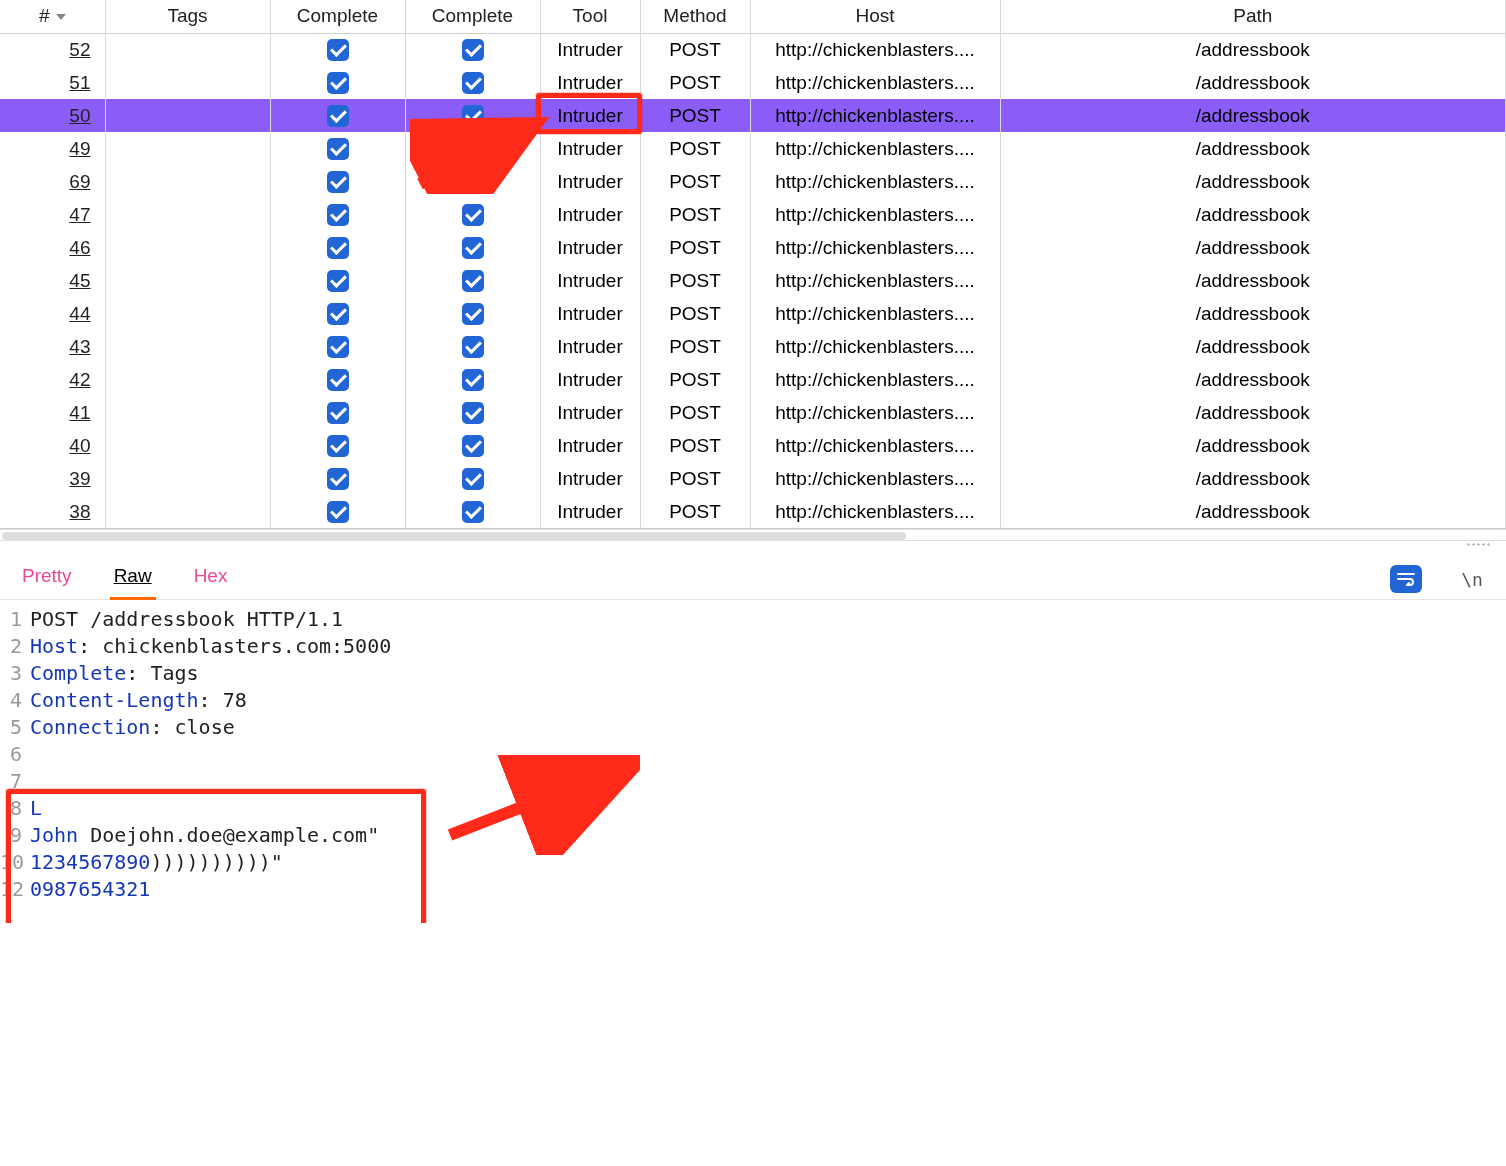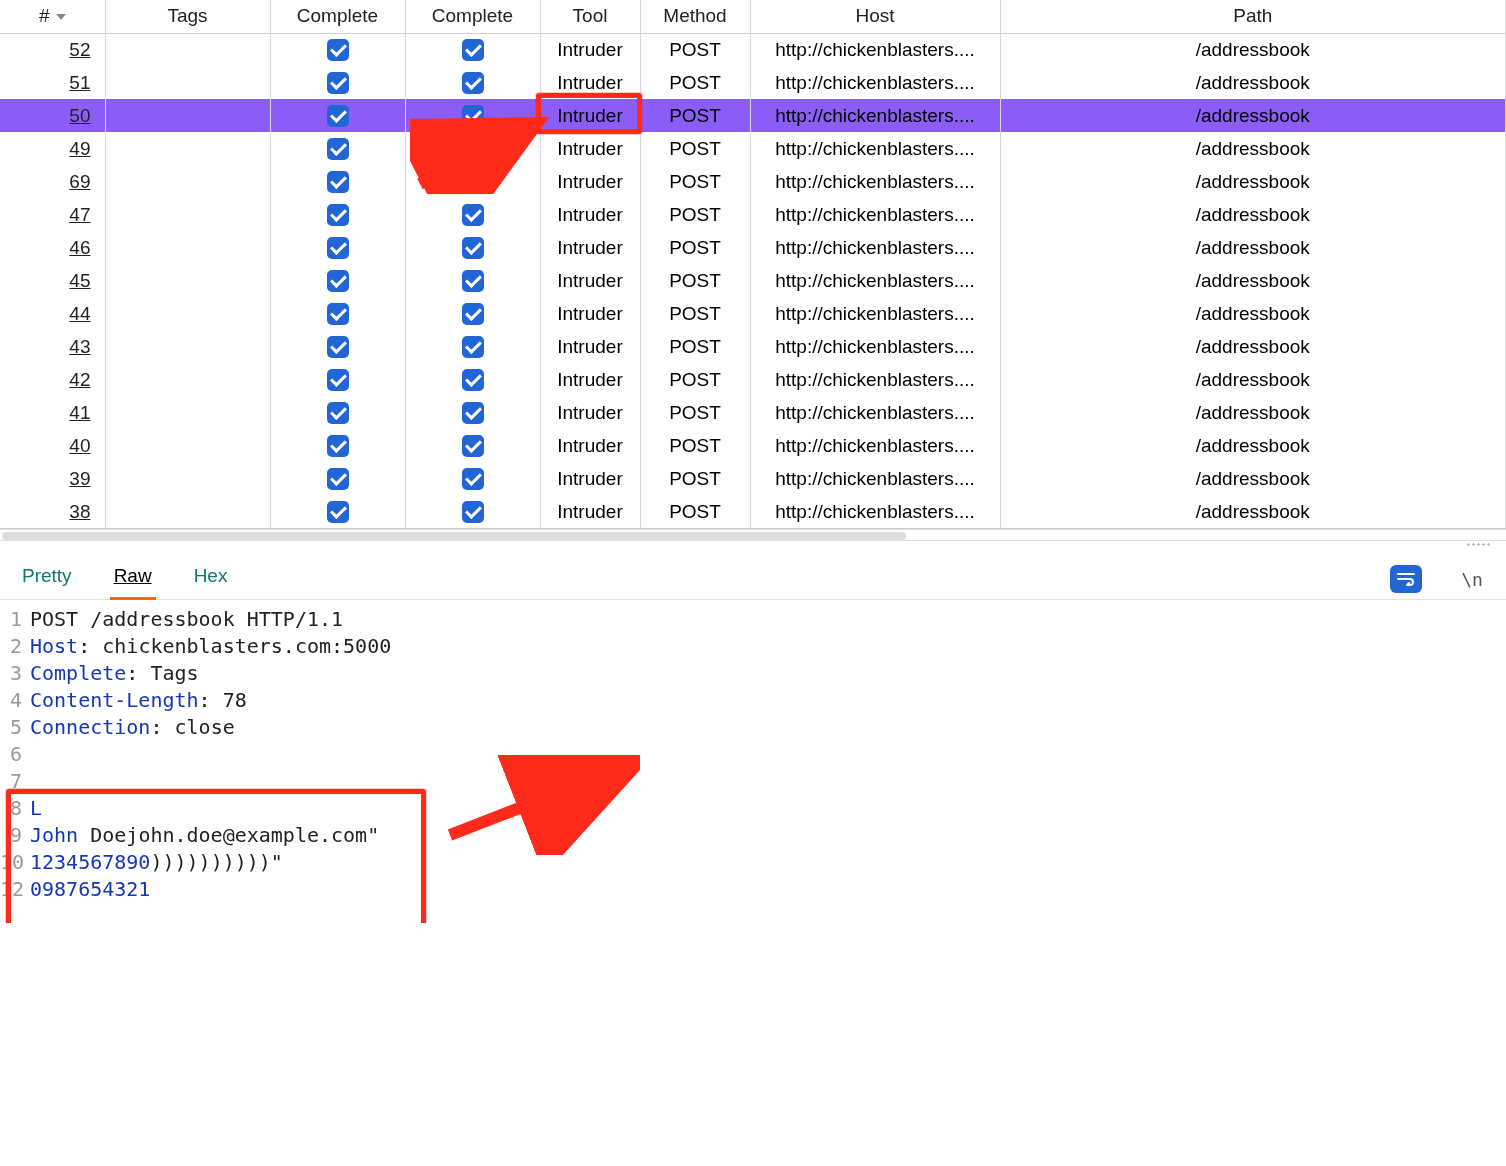--- a/index.html
+++ b/index.html
@@ -93,21 +93,21 @@
   .tabs {
     display: flex;
     align-items: center;
     padding: 10px 18px 0 18px;
     gap: 34px;
     border-bottom: 1px solid #e5e5e5;
     position: relative;
   }
   .tab {
     padding: 6px 4px 10px 4px;
-    color: #0f766e;
+    color: #ec4899;
     cursor: pointer;
   }
   .tab.active {
     color: #000;
     border-bottom: 3px solid #ff6600;
     margin-bottom: -1px;
     text-decoration: underline;
   }
   .tab-spacer { flex: 1; }
   .tab-icon-wrap {

